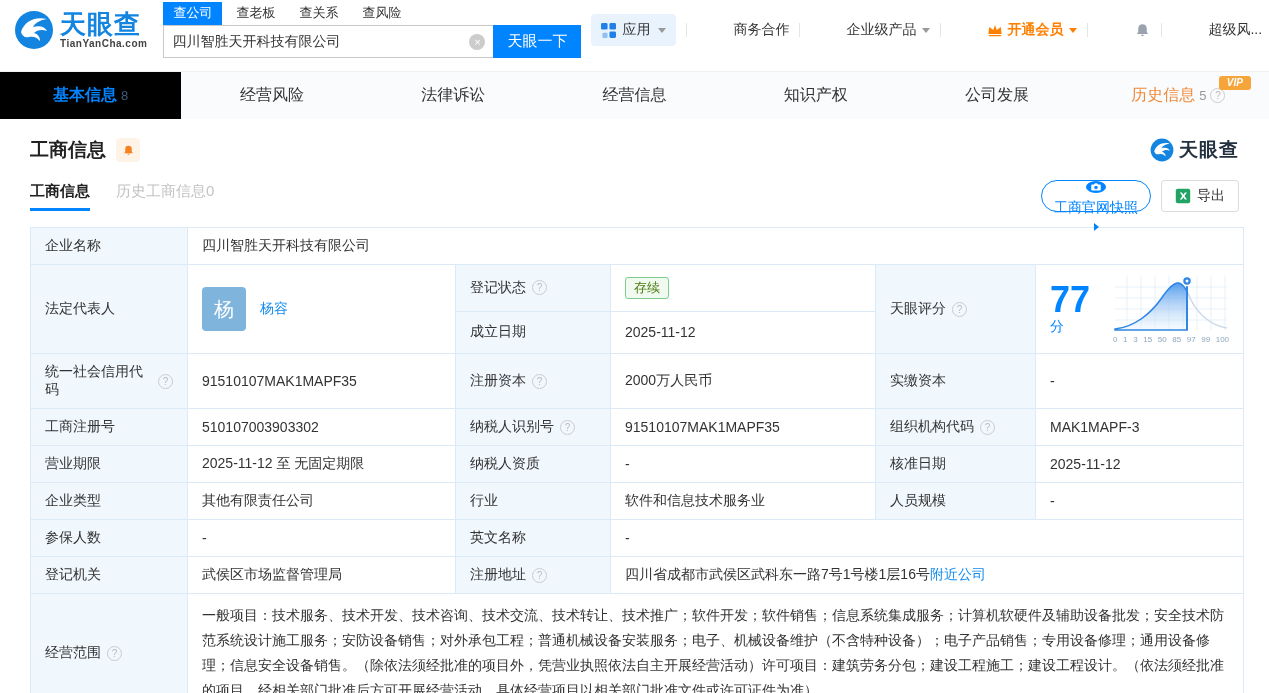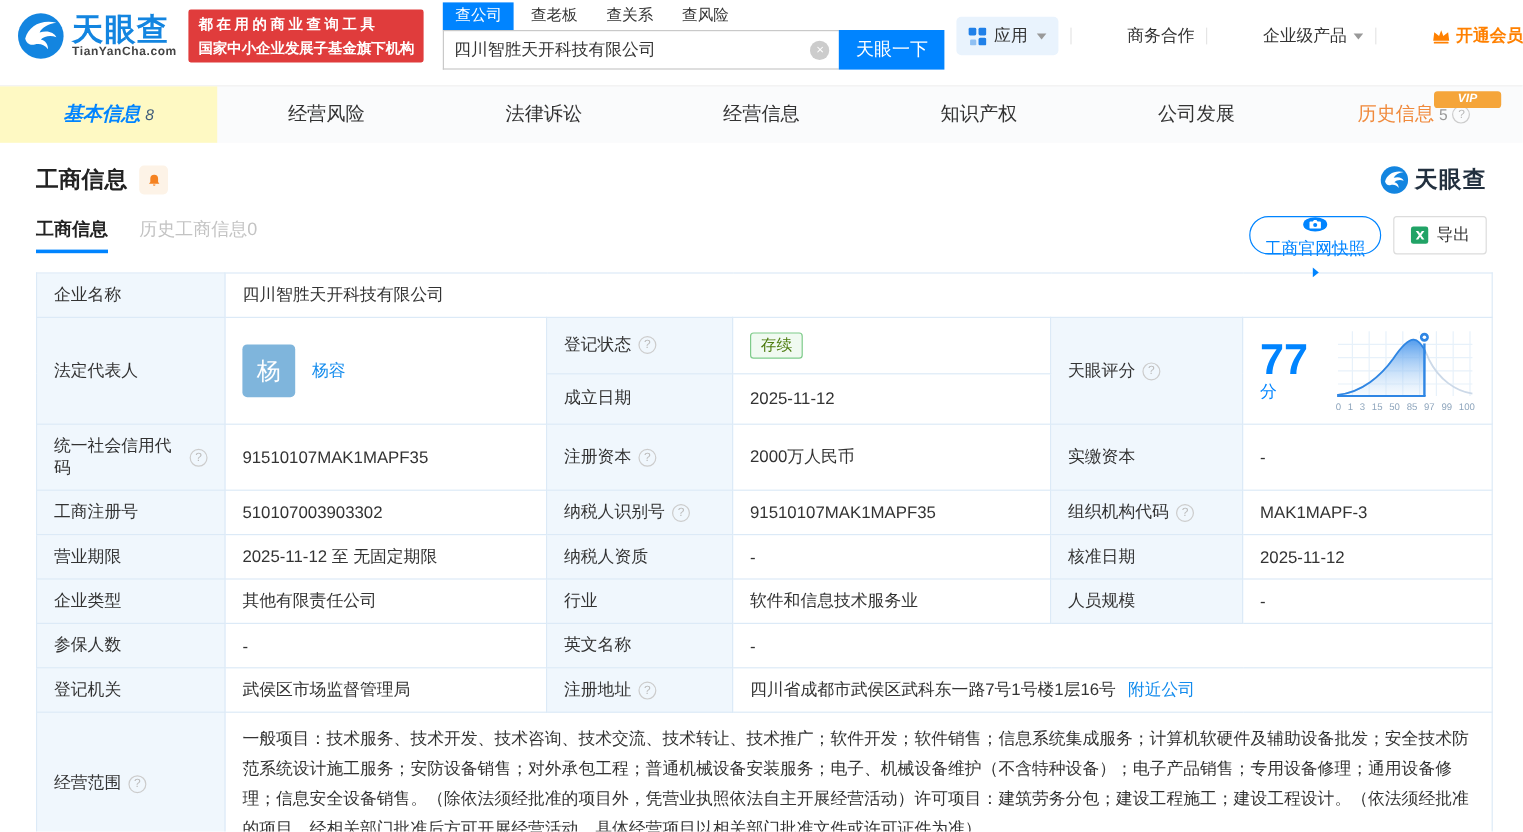--- a/index.html
+++ b/index.html
@@ -34,26 +34,26 @@
   .vip-item { color:#ff8000; font-weight:bold; }
   .caret { width:0; height:0; border-left:4px solid transparent; border-right:4px solid transparent;
     border-top:5px solid #999; margin-left:2px; }
   .caret.orange { border-top-color:#ff8000; }
 
   
   .tabband { margin-top:11px; height:48px; background:#fafbfc; display:flex;
     border-top:1px solid #f1f1f1; }
   .tab { flex:1; display:flex; align-items:center; justify-content:center; gap:4px;
     font-size:16px; color:#333; cursor:pointer; position:relative; }
-  .tab.active { background:#fef9c3; color:#0084ff; font-weight:bold;font-style:italic; }
+  .tab.active { background:#000000; color:#0084ff; font-weight:bold; }
   .tab-count { font-size:13px; color:#3f5c7a; font-weight:normal; }
   .tab-hist { color:#f08a3c; }
   .tab-hist .tab-count { color:#999; }
   .vip-badge { position:absolute; top:4px; right:18px; background:#f5a53a; color:#fff;
-    font-size:10px; font-weight:bold; font-style:italic; padding:0 20px; border-radius:3px; line-height:14px; }
+    font-size:10px; font-weight:bold; font-style:italic; padding:0 8px; border-radius:3px; line-height:14px; }
   .help { display:inline-block; width:15px; height:15px; border:1px solid #ccc; border-radius:50%;
     color:#bbb; font-size:10px; line-height:13px; text-align:center; cursor:pointer; flex:0 0 auto; }
 
   
   .card { background:#fff; }
   .sec-head { display:flex; align-items:center; padding:0 30px; margin-top:18px; }
   .sec-title { font-size:19px; font-weight:bold; color:#222; }
   .bell-chip { width:24px; height:24px; background:#fdf3e7; border-radius:4px; margin-left:10px;
     display:flex; align-items:center; justify-content:center; cursor:pointer; }
   .watermark { margin-left:auto; display:flex; align-items:center; gap:5px; }
@@ -84,39 +84,35 @@
   .rep-cell { display:flex; align-items:center; gap:14px; }
   .avatar { width:44px; height:44px; border-radius:4px; background:#7fb5dc; color:#fff;
     font-size:20px; display:flex; align-items:center; justify-content:center; }
   a.blue-link { color:#128bed; text-decoration:none; cursor:pointer; }
   .score-cell { display:flex; align-items:center; gap:12px; }
   .score-num { font-size:36px; font-weight:bold; color:#0084ff; line-height:1; }
   .score-unit { font-size:14px; color:#0084ff; }
   .score-chart { display:flex; flex-direction:column; }
   .axis { display:flex; justify-content:space-between; width:116px; font-size:8px; color:#8fa6bd; margin-top:1px; }
   .scope-text { line-height:25px; color:#333; }
-  .addr-wrap { display:flex; gap:10px; align-items:center; flex-wrap:wrap; }
+  .addr-wrap { display:flex; align-items:center; flex-wrap:wrap; }
 </style>
 </head>
 <body>
 
 <header class="topbar">
   <div class="logo">
     <svg width="40" height="40" viewBox="0 0 40 40">
       <circle cx="20" cy="20" r="19" fill="#1385e0"></circle>
       <path d="M7,22 C10,12 20,6 33,9 C26,10 21,13 19,17 C26,15 31,17 33,21 C28,19 23,20 20,23 C24,24 26,27 26,31 C23,27 19,26 15,27 C11,28 8,26 7,22 Z" fill="#fff"></path>
     </svg>
     <div class="logo-txt">
       <span class="logo-name">天眼查</span>
       <span class="logo-domain">TianYanCha.com</span>
     </div>
-  </div>
-  <div class="promo">
-    <span class="promo-l1">都在用的商业查询工具</span>
-    <span class="promo-l2">国家中小企业发展子基金旗下机构</span>
   </div>
   <div class="search-area">
     <div class="search-tabs">
       <span class="search-tab active">查公司</span>
       <span class="search-tab">查老板</span>
       <span class="search-tab">查关系</span>
       <span class="search-tab">查风险</span>
     </div>
     <div class="search-row">
       <div class="search-input-wrap">

